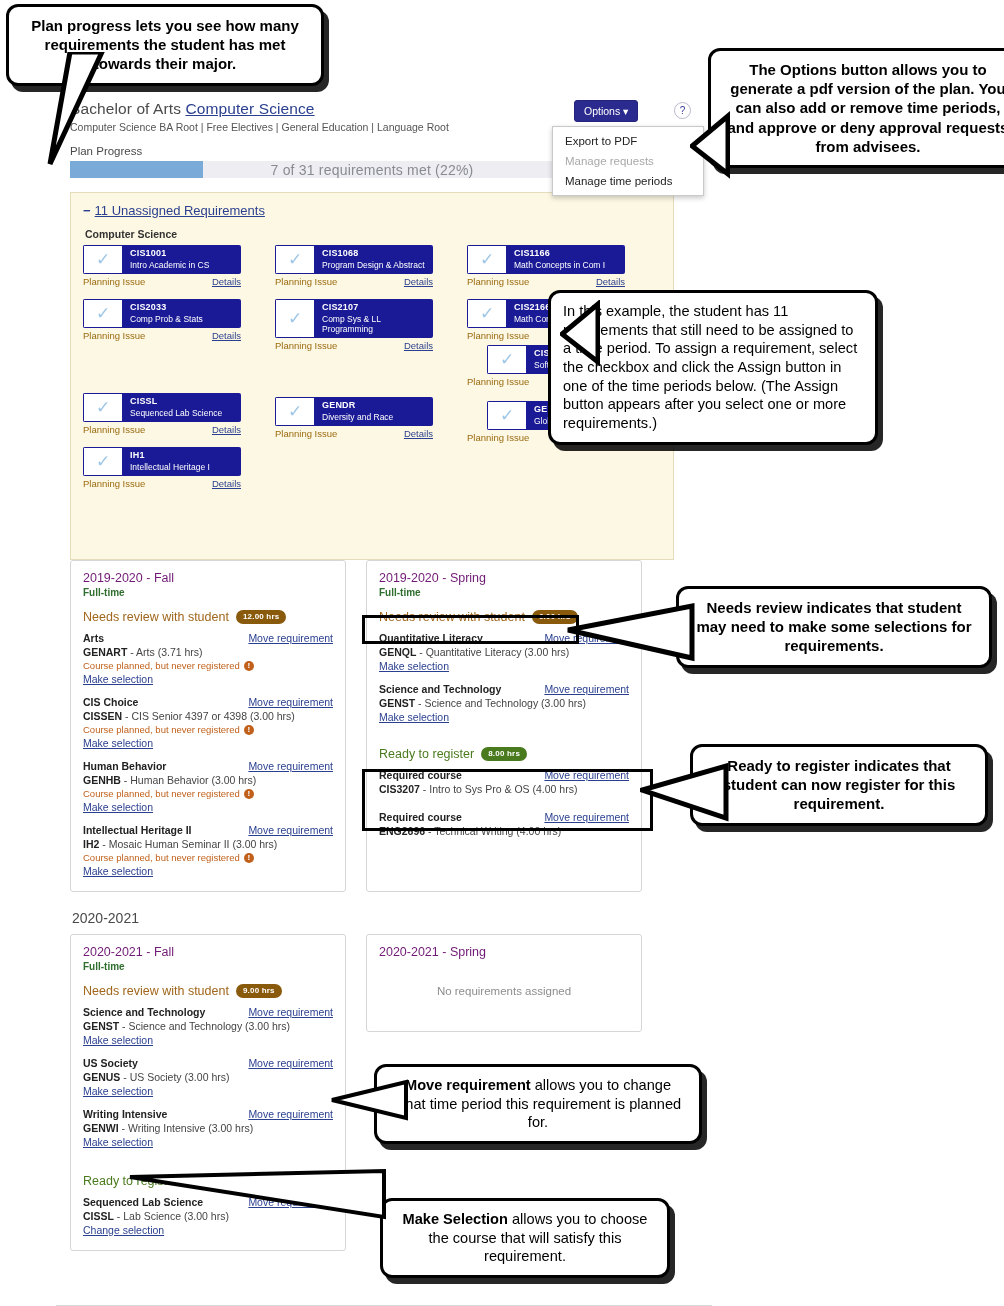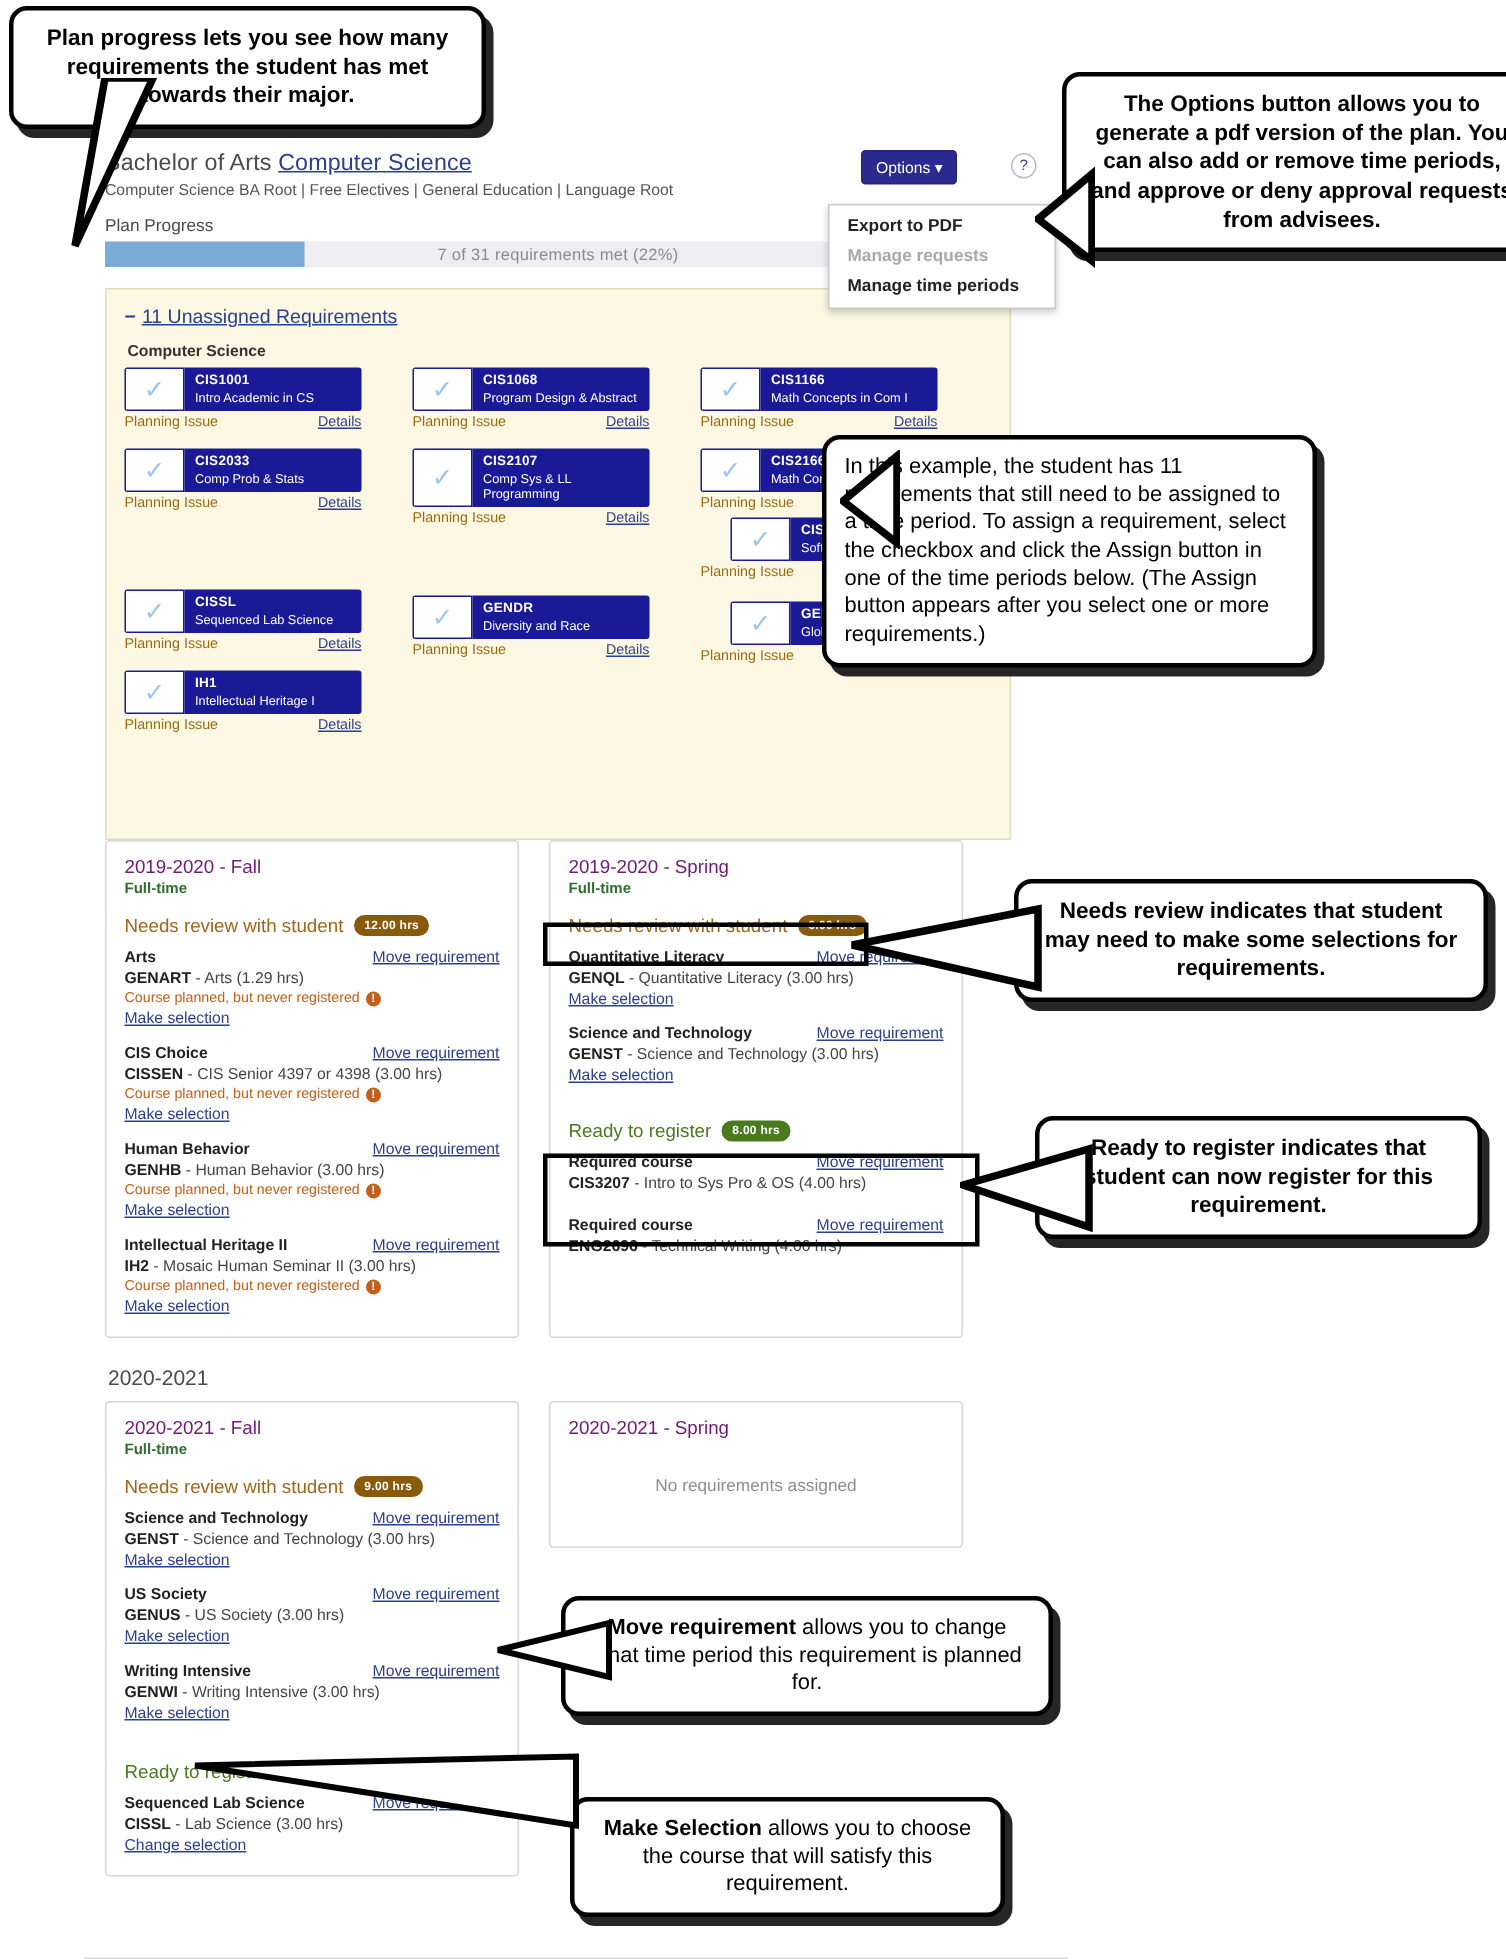--- a/index.html
+++ b/index.html
@@ -29,40 +29,40 @@
   .plan-progress-label { font-size:11.5px; color:#4a4a4a; margin-top:12px; }
 
   .progress-outer {
     margin-top:4px; height:17px; width:604px;
     background:#ededf2; position:relative; border-radius:1px;
   }
   .progress-fill { position:absolute; left:0; top:0; bottom:0; width:22%; background:#7aaad8; }
   .progress-text {
     position:absolute; left:0; right:0; top:0; bottom:0;
     display:flex; align-items:center; justify-content:center;
-    font-size:11px; color:#8a8a92; letter-spacing:.2px;
+    font-size:14px; color:#8a8a92; letter-spacing:.2px;
   }
 
   
   .options-wrap { position:absolute; left:518px; top:12px; z-index:6; }
   .options-btn {
     background:#2b2b8f; color:#fff; font-size:10.5px;
     padding:4px 9px; border-radius:3px; display:inline-block;
     border:1px solid #24247a;
   }
   .help-btn {
     position:absolute; left:100px; top:2px;
     width:17px; height:17px; border-radius:50%;
     border:1px solid #b9b9cc; color:#3b3b9b;
     font-size:10px; text-align:center; line-height:15px; background:#fff;
   }
   .options-menu {
-    position:absolute; left:-22px; top:36px; width:152px;
+    position:absolute; left:-22px; top:26px; width:152px;
     background:#fff; border:1px solid #c9c9c9;
-    box-shadow:0 2px 5px rgba(0,0,0,.22); padding:4px 0;font-weight:bold;
+    box-shadow:0 2px 5px rgba(0,0,0,.22); padding:4px 0;
   }
   .options-menu div { font-size:11.5px; color:#222; padding:4px 12px; }
   .options-menu div.disabled { color:#a9a9a9; }
 
   
   .unassigned {
     margin-top:14px; background:#fdf8e3; border:1px solid #e4dcbd;
     padding:10px 12px 14px 12px; width:604px;
   }
   .unassigned-hdr { font-size:13px; color:#2a3f8f; }
@@ -352,21 +352,21 @@
         <div class="section-head needs">
           <span class="txt">Needs review with student</span>
           <span class="hrs-pill">12.00 hrs</span>
         </div>
 
         <div class="req-row">
           <div class="line1">
             <span class="rname">Arts</span>
             <a class="move" href="#">Move requirement</a>
           </div>
-          <div class="line2"><b>GENART</b> <span>- Arts (1.29 hrs)</span></div>
+          <div class="line2"><b>GENART</b> <span>- Arts (3.71 hrs)</span></div>
           <div class="warn">
               <span>Course planned, but never registered</span>
               <span class="warn-ico">!</span>
             </div>
           <a class="sel" href="#">Make selection</a>
         </div>
 
         <div class="req-row">
           <div class="line1">
             <span class="rname">CIS Choice</span>

